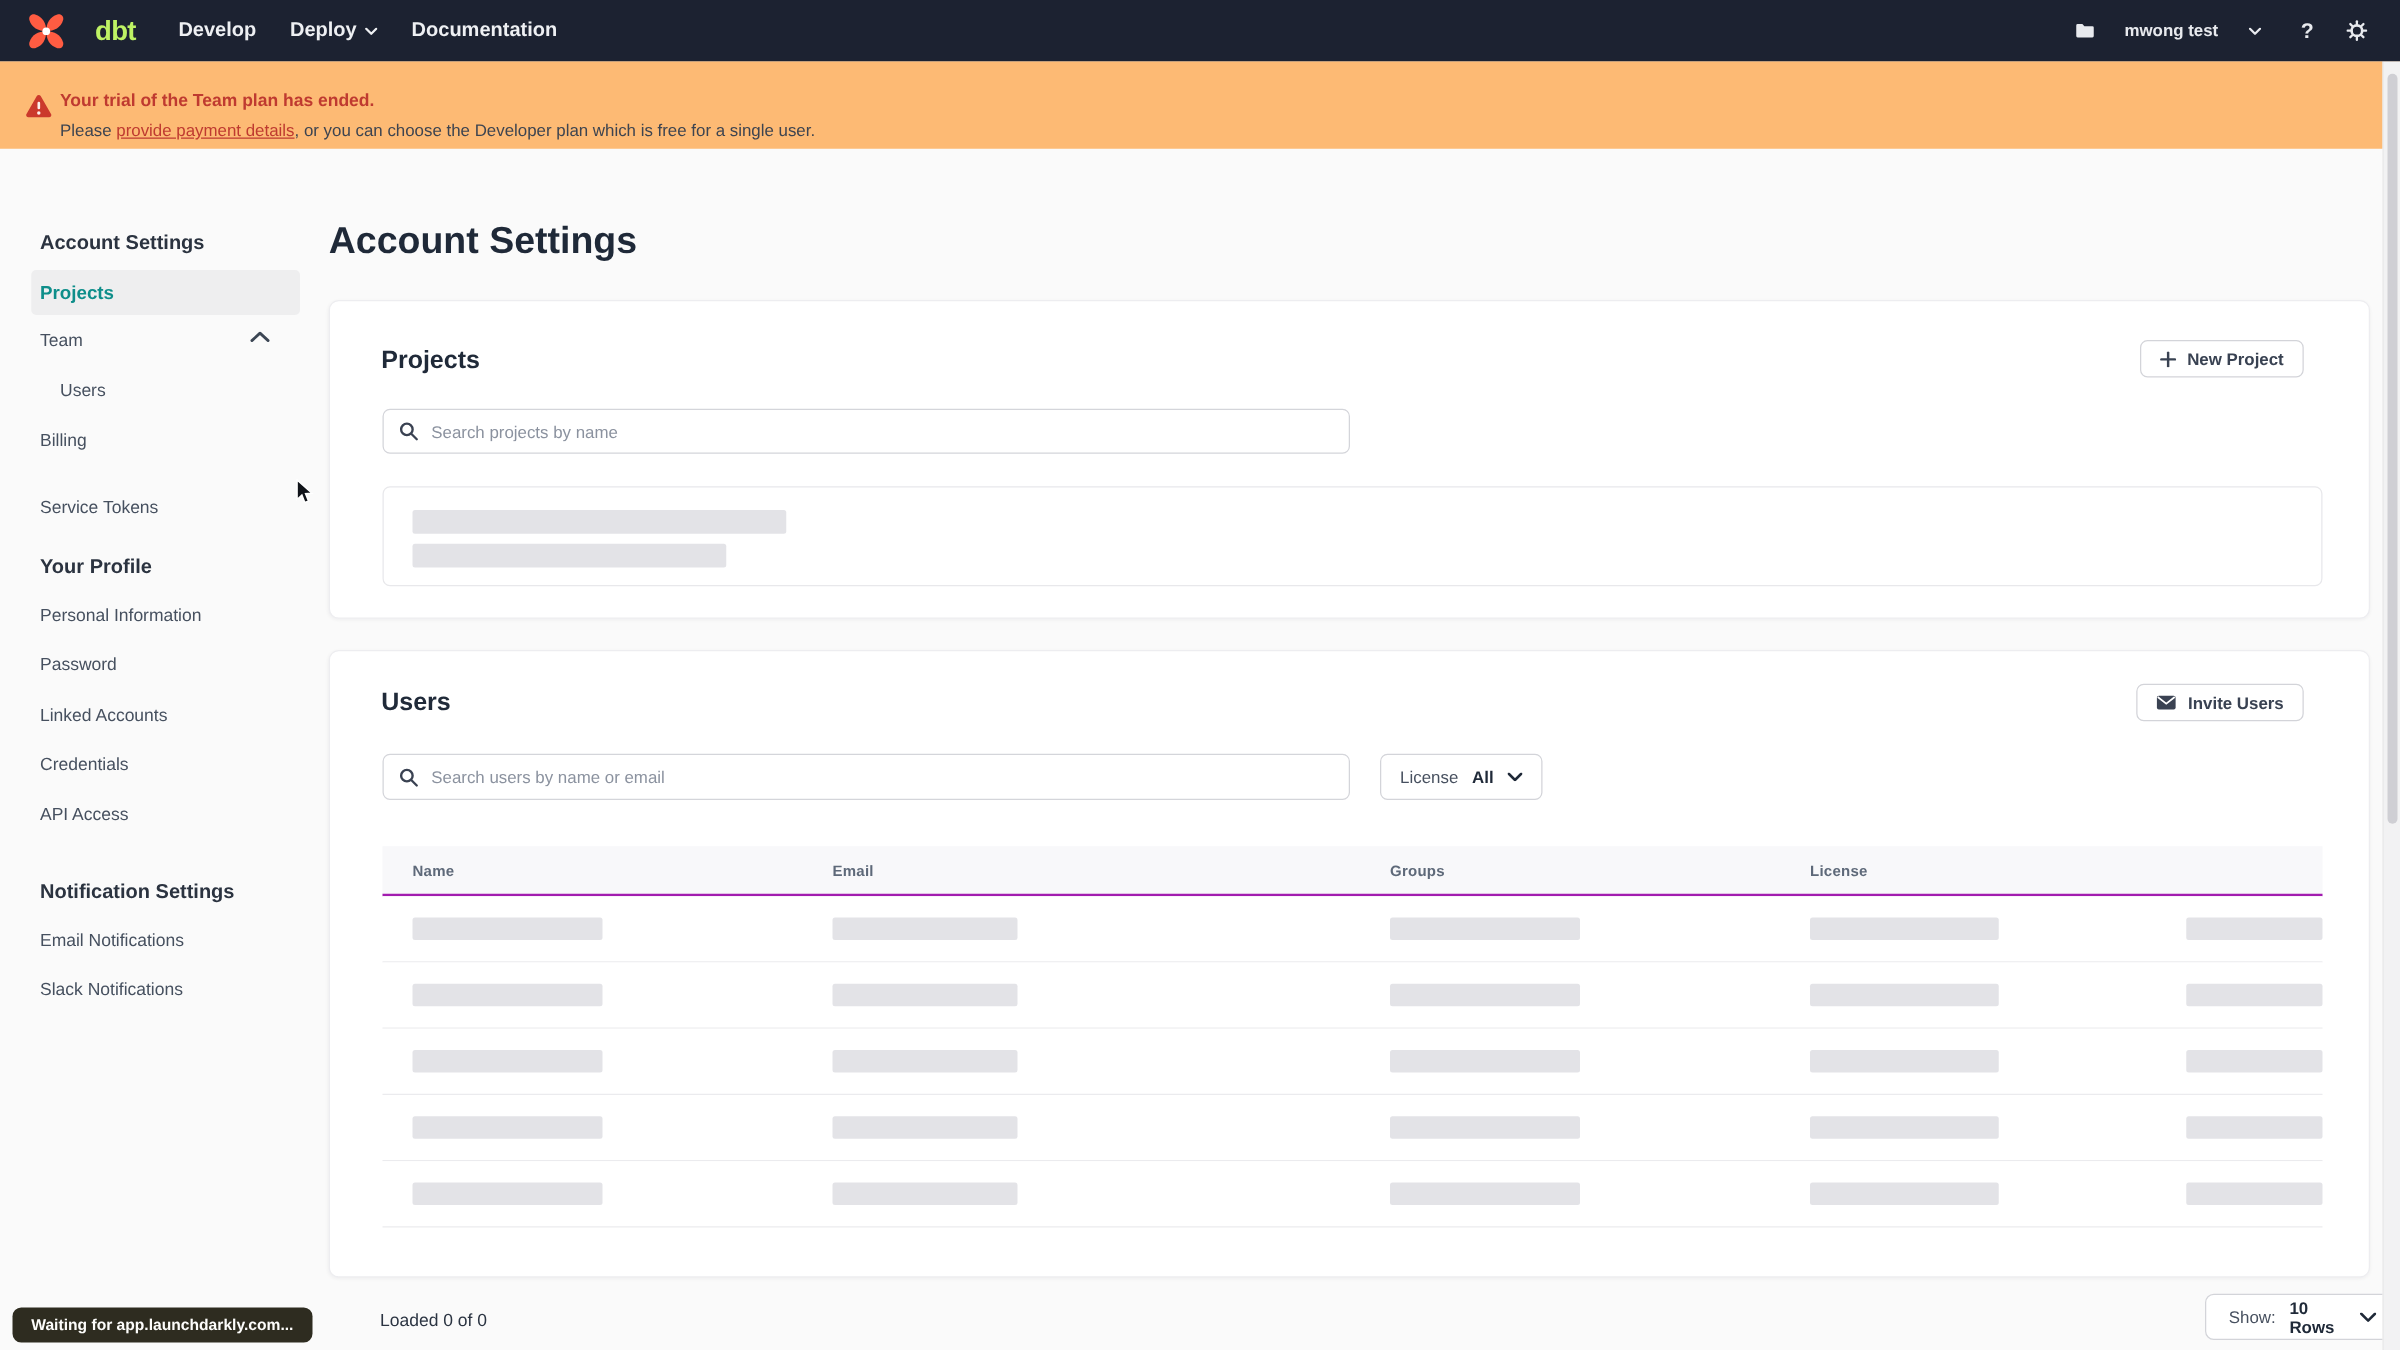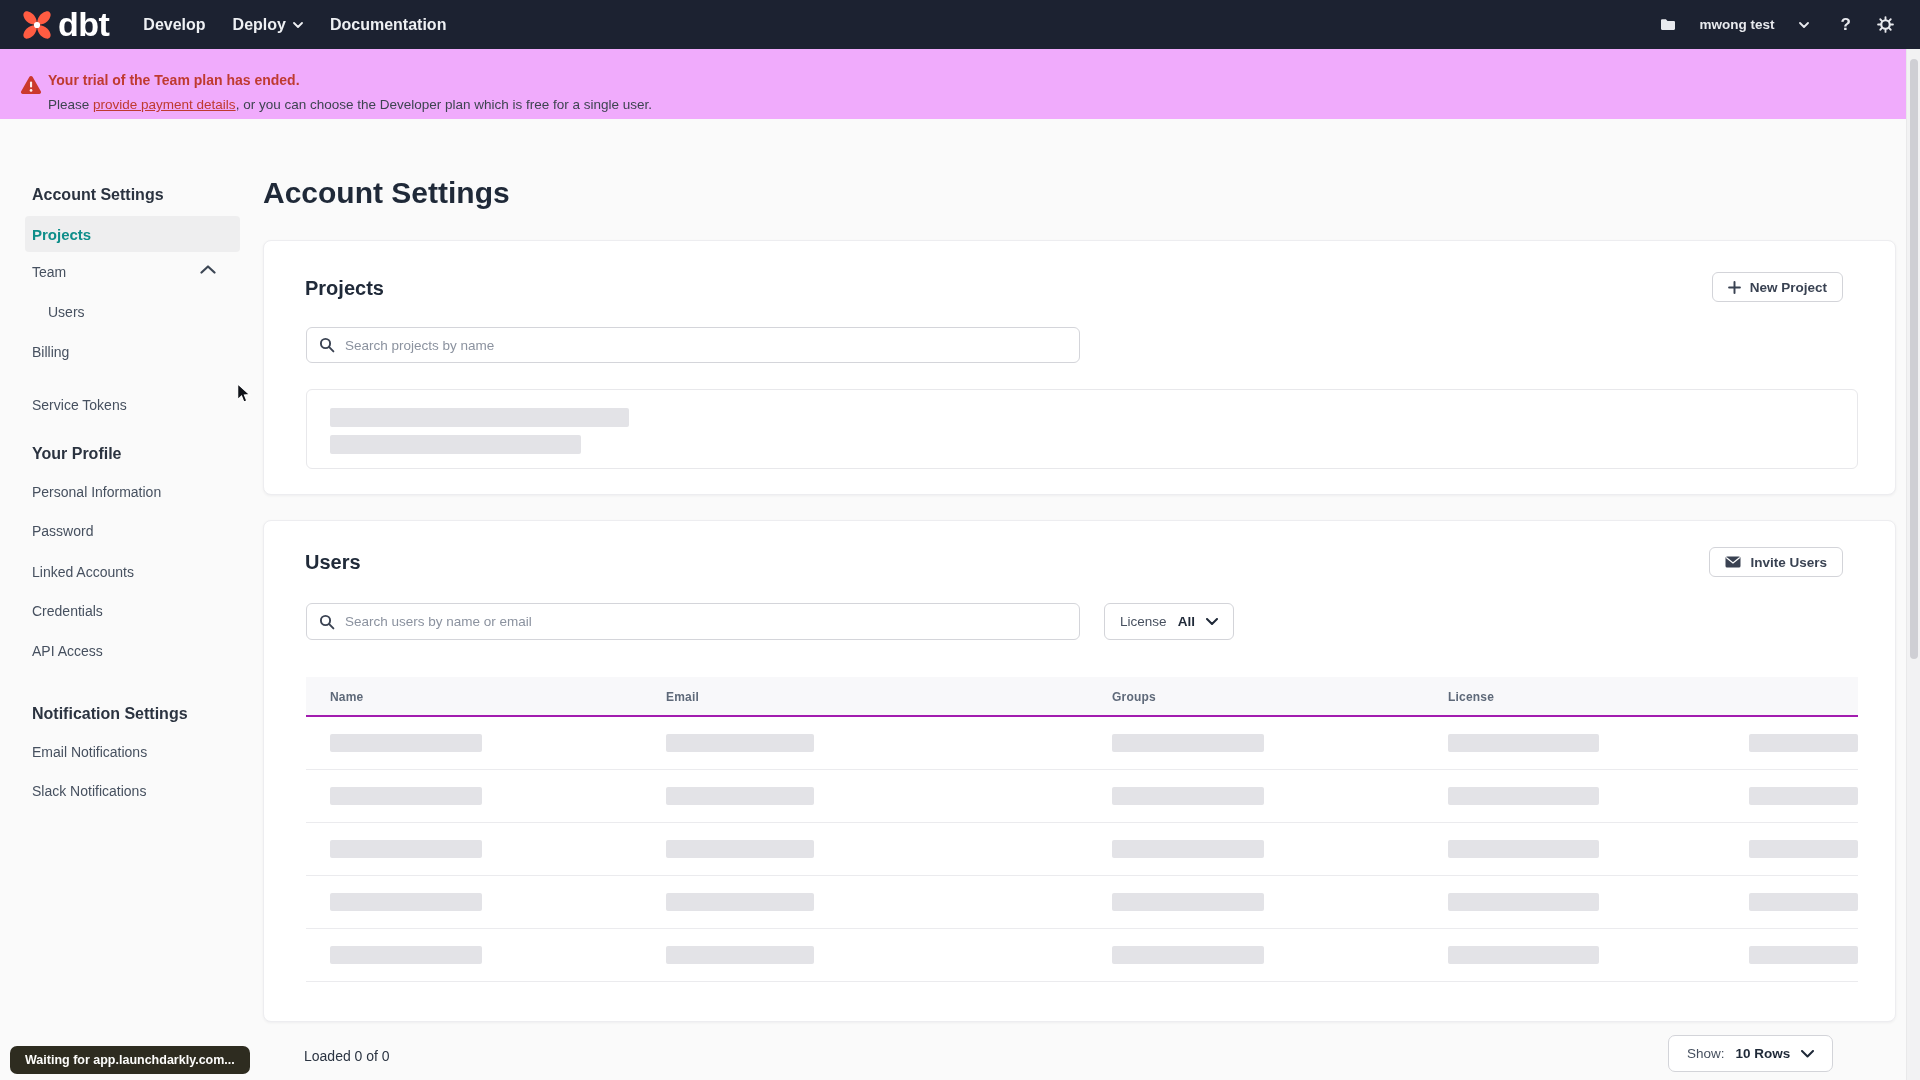--- a/index.html
+++ b/index.html
@@ -4,30 +4,30 @@
 <style>
   * { margin:0; padding:0; box-sizing:border-box; }
   html,body { width:1920px; height:1080px; overflow:hidden; }
   body { font-family:"Liberation Sans", sans-serif; background:#fafafa; color:#2b3442; }
   .screen { position:relative; width:1920px; height:1080px; background:#fafafa; overflow:hidden; }
 
   
   .topnav { position:absolute; top:0; left:0; width:1920px; height:49px; background:#1c2231;
             display:flex; align-items:center; z-index:30; }
   .logo { display:flex; align-items:center; margin-left:22px; cursor:pointer; }
-  .logo-text { color:#ffffff; font-size:34px; font-weight:700; letter-spacing:-0.5px; margin-left:6px; }
+  .logo-text { color:#bef264; font-size:22px; font-weight:700; letter-spacing:-0.5px; margin-left:24px; }
   .nav-links { display:flex; align-items:center; margin-left:34px; gap:27px; }
   .nav-link { color:#eef0f3; font-size:16px; font-weight:700; display:flex; align-items:center; gap:7px; cursor:pointer; }
   .nav-right { margin-left:auto; display:flex; align-items:center; margin-right:26px; }
   .account-menu { display:flex; align-items:center; gap:24px; color:#e8eaee; font-size:13.5px; font-weight:600; cursor:pointer; }
   .nav-help { margin-left:32px; color:#e8eaee; font-size:17px; font-weight:700; cursor:pointer; }
   .nav-gear { margin-left:26px; display:flex; cursor:pointer; }
 
   
-  .banner { position:absolute; top:49px; left:0; width:1920px; height:70px; background:#f0abfc; }
+  .banner { position:absolute; top:49px; left:0; width:1920px; height:70px; background:#fdba74; }
   .banner-icon { position:absolute; left:20px; top:26px; }
   .banner-title { position:absolute; left:48px; top:23px; font-size:14px; font-weight:700; color:#bf3a30; }
   .banner-body { position:absolute; left:48px; top:48px; font-size:13.5px; color:#3d4450; }
   .banner-link { color:#bf3a30; text-decoration:underline; cursor:pointer; }
 
   
   .sidebar { position:absolute; left:0; top:0; width:263px; height:1080px; }
   .sb-row { position:absolute; left:32px; height:30px; display:flex; align-items:center;
             font-size:14px; color:#46505f; cursor:pointer; white-space:nowrap; }
   .sb-head { position:absolute; left:32px; height:30px; display:flex; align-items:center;
@@ -80,21 +80,21 @@
   .thead { position:relative; height:40px; background:#f8f8fa; border-bottom:2px solid #a21caf; }
   .th { position:absolute; top:0; height:40px; display:flex; align-items:center;
         font-size:12px; font-weight:700; color:#5e6979; letter-spacing:0.2px; }
   .trow { position:relative; height:53px; border-bottom:1px solid #ebebee; background:#fff; }
   .rskel { position:absolute; top:17px; height:18px; background:#e3e3e7; border-radius:2px; }
   .c1 { left:24px; } .c2 { left:360px; } .c3 { left:806px; } .c4 { left:1142px; } .c5 { left:1443px; }
   .w1 { width:152px; } .w2 { width:148px; } .w3 { width:152px; } .w4 { width:151px; } .w5 { width:109px; }
 
   
   .loaded-text { position:absolute; left:304px; top:1048px; font-size:14px; color:#2b3442; }
-  .show-btn { position:absolute; left:1668px; top:1035px; height:37px; padding:0 18px;
+  .show-btn { position:absolute; left:1764px; top:1035px; height:37px; padding:0 18px;
               display:flex; align-items:center; gap:11px; background:#fff; border:1px solid #d3d4d9;
               border-radius:7px; cursor:pointer; }
   .show-label { font-size:13.5px; color:#47505f; }
   .show-value { font-size:13.5px; font-weight:600; color:#1f2938; }
 
   
   .status-pill { position:absolute; left:10px; top:1046px; height:28px; line-height:28px;
                  background:#2e2c20; color:#fdfdfb; font-size:12.5px; font-weight:600;
                  padding:0 15px; border-radius:7px; white-space:nowrap; }
 

